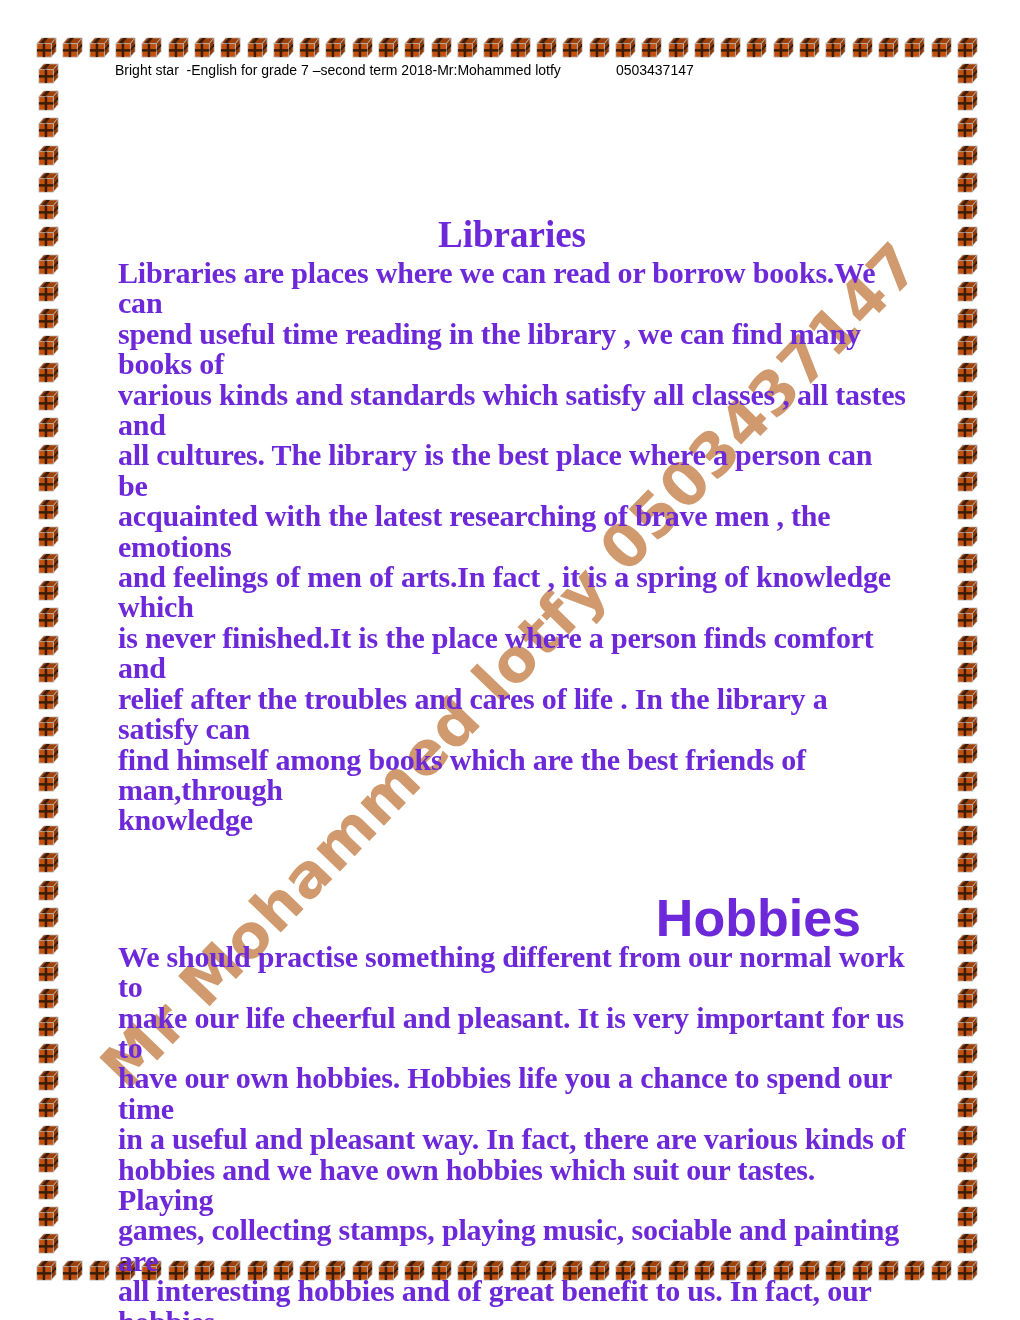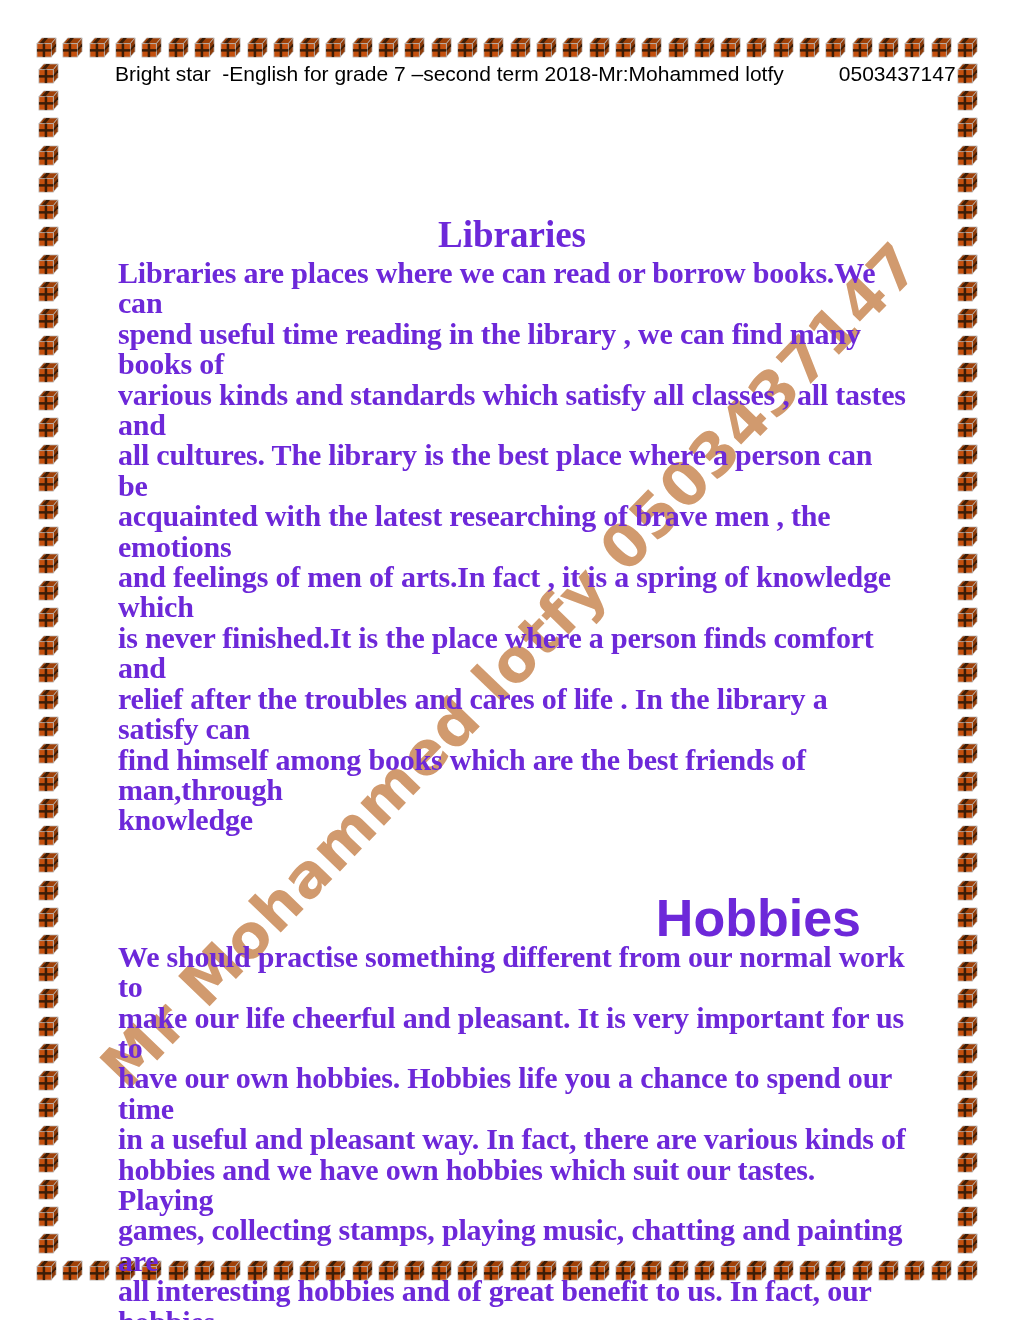--- a/index.html
+++ b/index.html
@@ -14,21 +14,21 @@
   .strip{position:absolute;display:flex;justify-content:space-between;z-index:0;}
   .strip svg{display:block;flex:0 0 auto;}
   .strip.top{left:36px;right:42px;top:36px;}
   .strip.bottom{left:36px;right:42px;bottom:38px;}
   .strip.left{left:38px;top:62px;bottom:64px;flex-direction:column;}
   .strip.right{right:42px;top:62px;bottom:64px;flex-direction:column;}
   
   .header{
     position:absolute;left:115px;top:62px;z-index:2;
     display:flex;gap:55px;
-    font-size:21px;color:#000;
+    font-size:14px;color:#000;
     white-space:pre;
   }
   
   .watermark{
     position:absolute;left:510px;top:665px;z-index:1;
     transform:translate(-50%,-50%) rotate(-46deg);
     font-family:"DejaVu Sans",sans-serif;
     font-weight:bold;font-size:60px;
     white-space:nowrap;
     letter-spacing:1px;
@@ -1531,20 +1531,20 @@
         <div>knowledge</div>
       </div>
 
     <h2 class="title-sans">Hobbies</h2>
     <div class="body-text">
         <div>We should practise something different from our normal work to</div>
         <div>make our life cheerful and pleasant. It is very important for us to</div>
         <div>have our own hobbies. Hobbies life you a chance to spend our time</div>
         <div>in a useful and pleasant way. In fact, there are various kinds of</div>
         <div>hobbies and we have own hobbies which suit our tastes. Playing</div>
-        <div>games, collecting stamps, playing music, chatting and painting are</div>
+        <div>games, collecting stamps, playing music, sociable and painting are</div>
         <div>all interesting hobbies and of great benefit to us. In fact, our hobbies</div>
         <div>help us to be sociable and at the same time very popular. It often</div>
         <div>hobbies are not a waste of time but a way of earning our living.</div>
       </div>
   </div>
 
 </div>
 
 </body></html>

